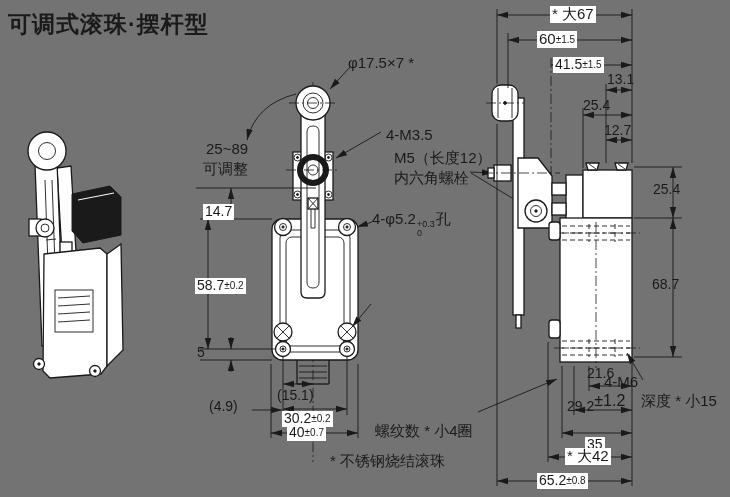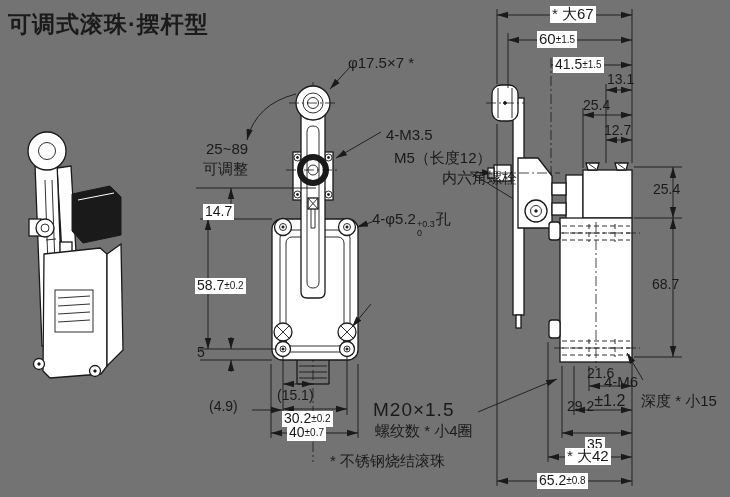--- a/index.html
+++ b/index.html
@@ -233,26 +233,25 @@
   </g>
 </svg>
 
 <div class="t title" style="left:8px;top:12px;">可调式滚珠·摆杆型</div>
 
 <div class="t dim16" style="left:348px;top:55px;">φ17.5×7 *</div>
 <div class="t dim16" style="left:206px;top:141px;">25~89</div>
 <div class="t dim16" style="left:203px;top:161px;">可调整</div>
 <div class="t dim16" style="left:378px;top:127px;margin-left:8px;">4-M3.5</div>
 <div class="t dim16" style="left:394px;top:150px;">M5（长度12）</div>
-<div class="t dim16" style="left:394px;top:170px;margin-left:48px;">内六角螺栓</div>
+<div class="t dim16" style="left:394px;top:170px;">内六角螺栓</div>
 <div class="t dim16" style="left:372px;top:211px;"><span>4-φ5.2</span><span class="stack">
         <span>+0.3</span>
         <span>0</span>
       </span><span>孔</span></div>
-<div class="t big" style="left:373px;top:399px;">M20×1.5</div>
 <div class="t dim16" style="left:375px;top:423px;">螺纹数 * 小4圈</div>
 <div class="t dim16" style="left:330px;top:453px;">* 不锈钢烧结滚珠</div>
 
 <div class="t dim bgw" style="left:203px;top:204px;">14.7</div>
 <div class="t dim bgw" style="left:195px;top:278px;"><span>58.7</span><span class="tol">±0.2</span></div>
 <div class="t dim" style="left:197px;top:345px;">5</div>
 <div class="t dim" style="left:209px;top:399px;">(4.9)</div>
 <div class="t dim" style="left:277px;top:388px;">(15.1)</div>
 <div class="t dim bgw" style="left:282px;top:411px;"><span>30.2</span><span class="tol">±0.2</span></div>
 <div class="t dim bgw" style="left:287px;top:425px;"><span>40</span><span class="tol">±0.7</span></div>

